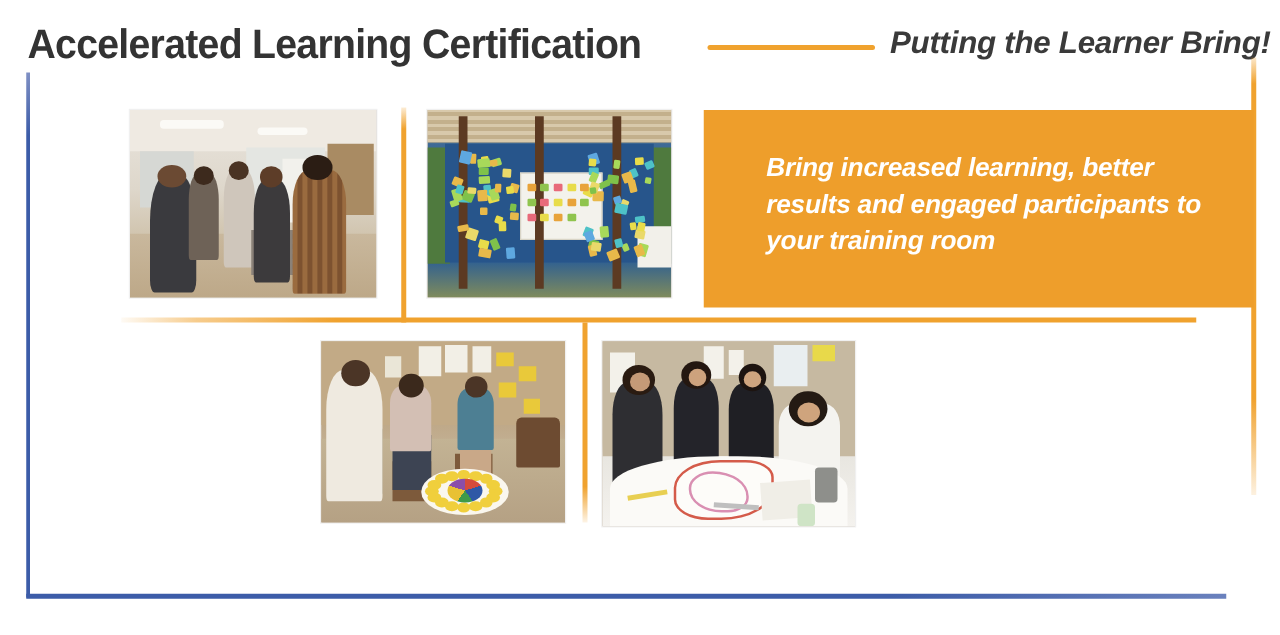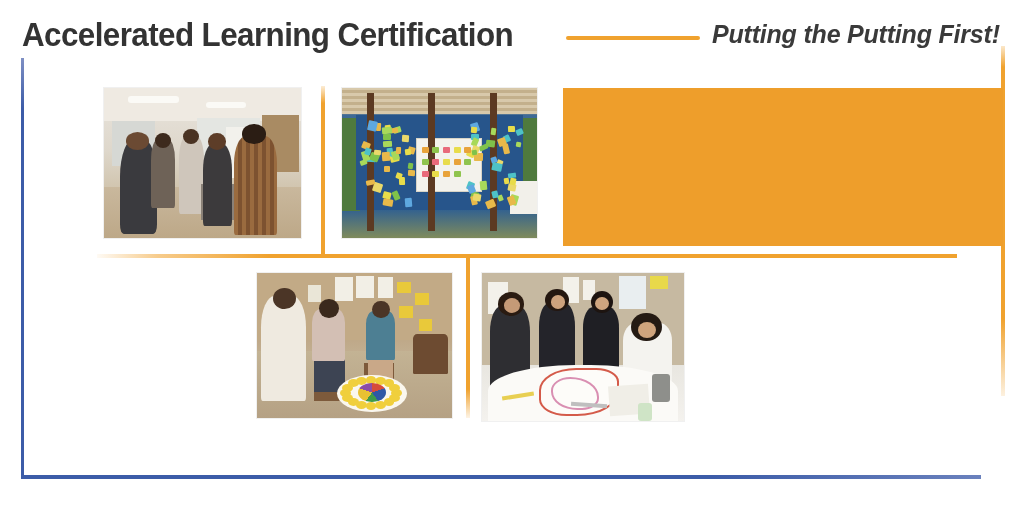--- a/index.html
+++ b/index.html
@@ -234,32 +234,33 @@
   #footer { position:absolute; left:0; top:425px; width:1024px; height:75px; }
 </style>
 </head>
 <body>
 
 <div id="slide">
 
   <div id="header">
     <div id="title">Accelerated Learning Certification</div>
     <div id="title-rule"></div>
-    <div id="tagline">Putting the Putting First!</div>
+    <div id="tagline">Putting the Learner Bring!</div>
   </div>
 
   <div class="frame-line" id="frame-left"></div>
   <div class="frame-line" id="frame-bottom"></div>
   <div class="frame-line" id="frame-right-orange"></div>
 
   <div class="frame-line" id="div-v-1"></div>
   <div class="frame-line" id="div-h-1"></div>
   <div class="frame-line" id="div-v-2"></div>
 
   <div id="callout"></div>
+  <div id="callout-text">Bring increased learning, better results and engaged participants to your training room</div>
 
   <div class="photo" id="photo-1">
     <div class="scene">
       <div class="ph bg"></div>
       <div class="ph ceiling"></div>
       <div class="ph light1"></div>
       <div class="ph light2"></div>
       <div class="ph windowL"></div>
       <div class="ph screen"></div>
       <div class="ph cab"></div>

